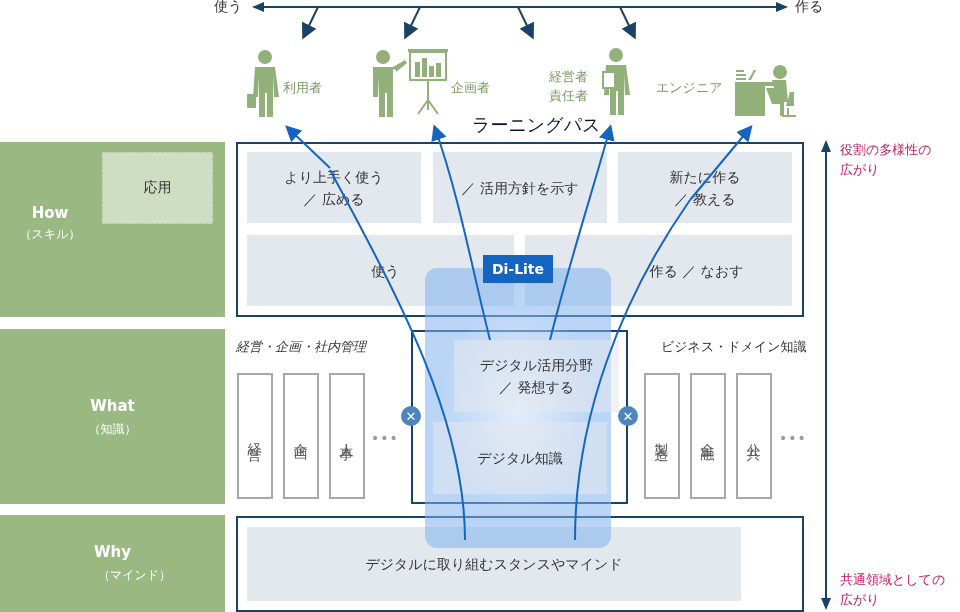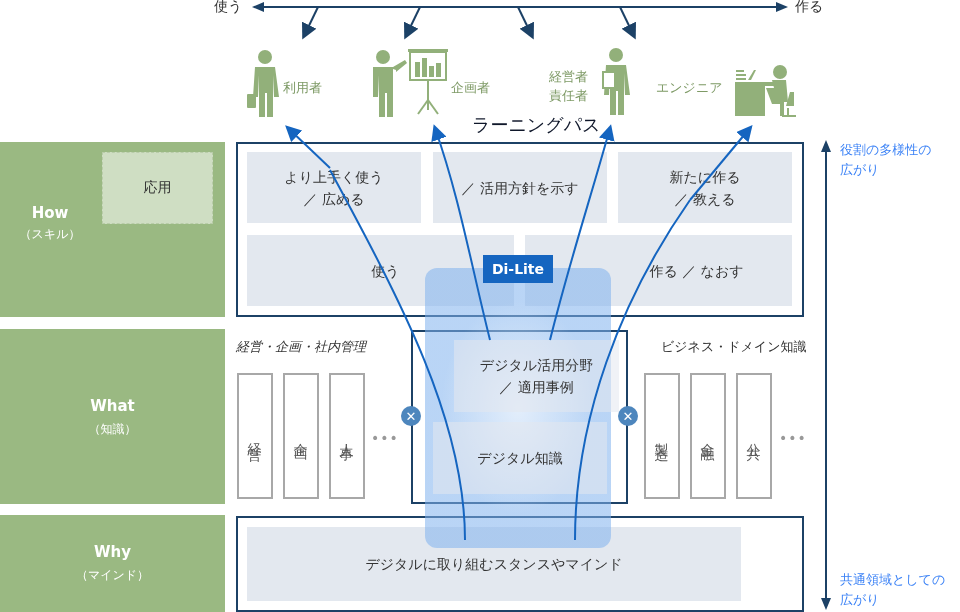--- a/index.html
+++ b/index.html
@@ -30,41 +30,41 @@
 
     .badge { position:absolute; left:483px; top:255px; width:70px; height:28px; background:#1565c0; color:#fff;
       font-weight:bold; font-size:14px; display:flex; align-items:center; justify-content:center; }
 
     .person-label { position:absolute; font-size:13px; color:#7e9a66; line-height:19px; }
     .lp-label { position:absolute; font-size:18px; color:#0f172a; }
 
     .xmark { position:absolute; width:20px; height:20px; border-radius:50%; background:#4d86bd; color:#fff;
       font-size:13px; font-weight:bold; display:flex; align-items:center; justify-content:center; line-height:1; }
 
-    .side-label { position:absolute; font-size:13px; color:#3b82f6; line-height:20px; }
+    .side-label { position:absolute; font-size:13px; color:#be185d; line-height:20px; }
     svg.overlay { position:absolute; left:0; top:0; }
   </style>
 </head>
 <body>
 
 <div class="abs txt" style="left:214px;top:-2px;font-size:14px;">使う</div>
 <div class="abs txt" style="left:795px;top:-2px;font-size:14px;">作る</div>
 
 <div class="cat" style="top:142px;height:175px;">
   <div class="cat-title" style="top:62px;">How</div>
   <div class="cat-sub" style="top:84px;">（スキル）</div>
   <div class="sub-level" style="top:10px;height:72px;">応用</div>
 </div>
 <div class="cat" style="top:329px;height:175px;">
   <div class="cat-title" style="left:0;width:225px;top:68px;">What</div>
   <div class="cat-sub" style="left:0;width:225px;top:92px;">（知識）</div>
 </div>
 <div class="cat" style="top:515px;height:97px;">
   <div class="cat-title" style="left:0;width:225px;top:28px;">Why</div>
-  <div class="cat-sub" style="left:0;width:225px;top:52px;">（マインド）</div>
+  <div class="cat-sub" style="left:0;width:225px;top:52px;padding-left:22px;">（マインド）</div>
 </div>
 
 <div class="frame" style="left:236px;top:142px;width:568px;height:175px;"></div>
 <div class="cell" style="left:247px;top:152px;width:174px;height:71px;">
   <div>
       <div>より上手く使う</div>
       <div>／ 広める</div>
     </div>
 </div>
 <div class="cell" style="left:433px;top:152px;width:174px;height:71px;">
@@ -103,21 +103,21 @@
 <div class="cell" style="left:247px;top:527px;width:494px;height:74px;">
   <span style="margin-top:0;">デジタルに取り組むスタンスやマインド</span>
 </div>
 
 <div class="glow"></div>
 <div class="glow-inner"></div>
 
 <div class="cell" style="left:454px;top:340px;width:165px;height:72px;background:rgba(227,232,239,0.55);justify-content:center;">
   <div>
       <div>デジタル活用分野</div>
-      <div>／ 適用事例</div>
+      <div>／ 発想する</div>
     </div>
 </div>
 <div class="cell" style="left:433px;top:422px;width:174px;height:72px;background:rgba(227,232,239,0.55);">
   <span>デジタル知識</span>
 </div>
 
 <div class="xmark" style="left:401px;top:406px;">✕</div>
 <div class="xmark" style="left:618px;top:406px;">✕</div>
 
 <div class="badge">Di-Lite</div>

